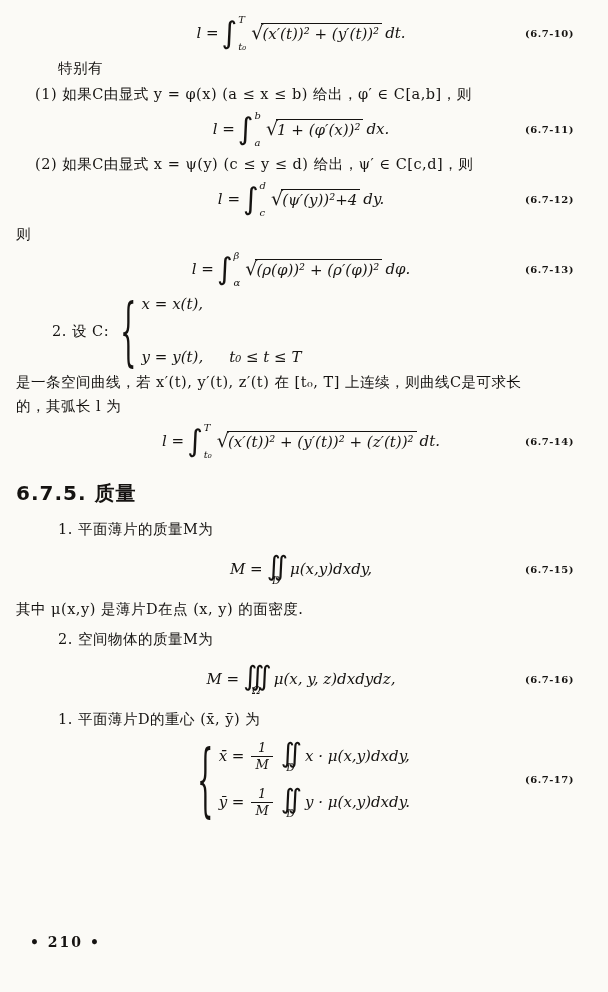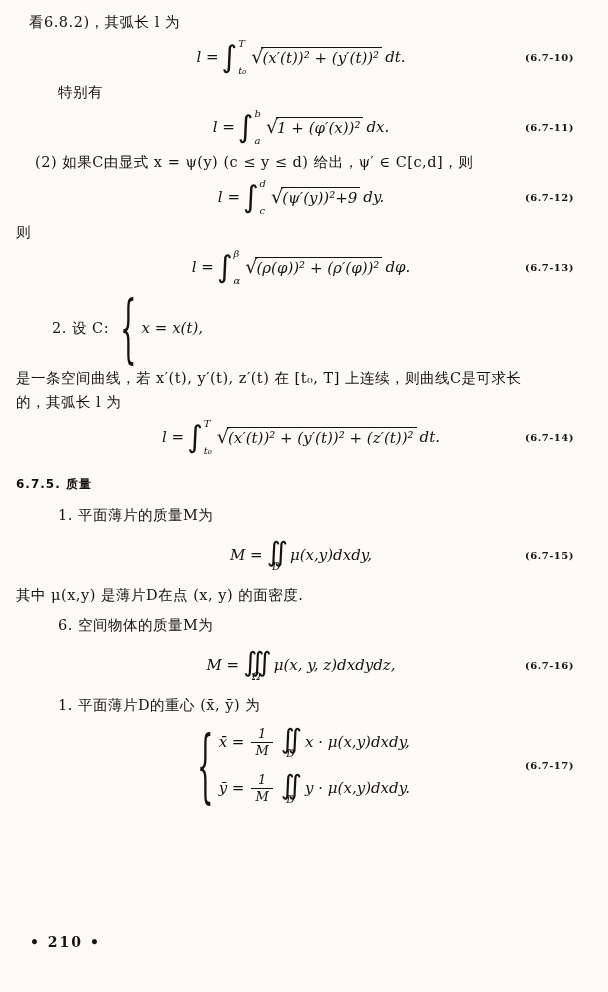--- a/index.html
+++ b/index.html
@@ -60,36 +60,35 @@
   .sys-lines { display:flex; flex-direction:column; font-size:15px;gap:28px; }
   .sys-lines > div { line-height:25px; }
   .sys-cond { margin-left:26px; font-style:italic; }
 
   
   .f17wrap { display:flex; align-items:center; }
   .f17lines { display:flex; flex-direction:column; }
   .f17line { display:flex; align-items:center; gap:4px; height:46px; font-style:italic; font-size:15px; }
 
   
-  .sec { font-weight:bold; font-size:12px; letter-spacing:1px;
+  .sec { font-weight:bold; font-size:20px; letter-spacing:1px;
          font-family:"DejaVu Sans","Liberation Sans",sans-serif; }
   .sec-675 { margin:16px 0 10px 0; }
   .sec-676 { margin:16px 0 10px 0; }
 
   .pagenum { position:absolute; left:30px; bottom:42px; font-weight:bold;
              font-size:14px; letter-spacing:2px; }
 
   .m-t4 { margin-top:4px; } .m-t6 { margin-top:6px; } .m-t2 { margin-top:2px; }
 </style>
 </head>
 <body>
 
 <div class="page">
 
-  <p class="txt pi1">看6.8.2)，其弧长 l 为</p>
 
   <div class="formula-row">
     <span class="formula">
       <span class="mi">l =</span>
       <span class="intlim">
         <span class="isign">∫</span>
         <span class="lims">
             <span>T</span>
             <span>t₀</span>
           </span>
@@ -97,20 +96,21 @@
       <span class="sqrt">
         <span class="rsign">√</span>
         <span class="rad">(x′(t))² + (y′(t))²</span>
       </span>
       <span class="mi">dt.</span>
     </span>
     <span class="tag">(6.7-10)</span>
   </div>
 
   <p class="txt pi3">特别有</p>
+  <p class="txt pi2 m-t2">(1) 如果C由显式 y = φ(x) (a ≤ x ≤ b) 给出，φ′ ∈ C[a,b]，则</p>
 
   <div class="formula-row">
     <span class="formula">
       <span class="mi">l =</span>
       <span class="intlim">
         <span class="isign">∫</span>
         <span class="lims">
             <span>b</span>
             <span>a</span>
           </span>
@@ -131,21 +131,21 @@
       <span class="mi">l =</span>
       <span class="intlim">
         <span class="isign">∫</span>
         <span class="lims">
             <span>d</span>
             <span>c</span>
           </span>
       </span>
       <span class="sqrt">
         <span class="rsign">√</span>
-        <span class="rad">(ψ′(y))²+9</span>
+        <span class="rad">(ψ′(y))²+4</span>
       </span>
       <span class="mi">dy.</span>
     </span>
     <span class="tag">(6.7-12)</span>
   </div>
 
   <p class="txt">则</p>
 
   <div class="formula-row">
     <span class="formula">
@@ -164,20 +164,21 @@
       <span class="mi">dφ.</span>
     </span>
     <span class="tag">(6.7-13)</span>
   </div>
 
   <div class="sys-block">
     <span class="txt sys-label">2. 设 C:</span>
     <span class="brace">{</span>
     <div class="sys-lines">
       <div><span class="mi">x = x(t),</span></div>
+      <div><span class="mi">y = y(t),</span><span class="sys-cond">t₀ ≤ t ≤ T</span></div>
     </div>
   </div>
 
   <p class="txt">是一条空间曲线，若 x′(t), y′(t), z′(t) 在 [t₀, T] 上连续，则曲线C是可求长</p>
   <p class="txt">的，其弧长 l 为</p>
 
   <div class="formula-row">
     <span class="formula">
       <span class="mi">l =</span>
       <span class="intlim">
@@ -205,21 +206,21 @@
       <span class="bigint">
         <span class="isign">∬</span>
         <span class="region">D</span>
       </span>
       <span class="mi">μ(x,y)dxdy,</span>
     </span>
     <span class="tag">(6.7-15)</span>
   </div>
 
   <p class="txt">其中 μ(x,y) 是薄片D在点 (x, y) 的面密度.</p>
-  <p class="txt pi3 m-t6">6. 空间物体的质量M为</p>
+  <p class="txt pi3 m-t6">2. 空间物体的质量M为</p>
 
   <div class="formula-row" style="min-height:56px;">
     <span class="formula">
       <span class="mi">M =</span>
       <span class="bigint">
         <span class="isign">∭</span>
         <span class="region">Ω</span>
       </span>
       <span class="mi">μ(x, y, z)dxdydz,</span>
     </span>

